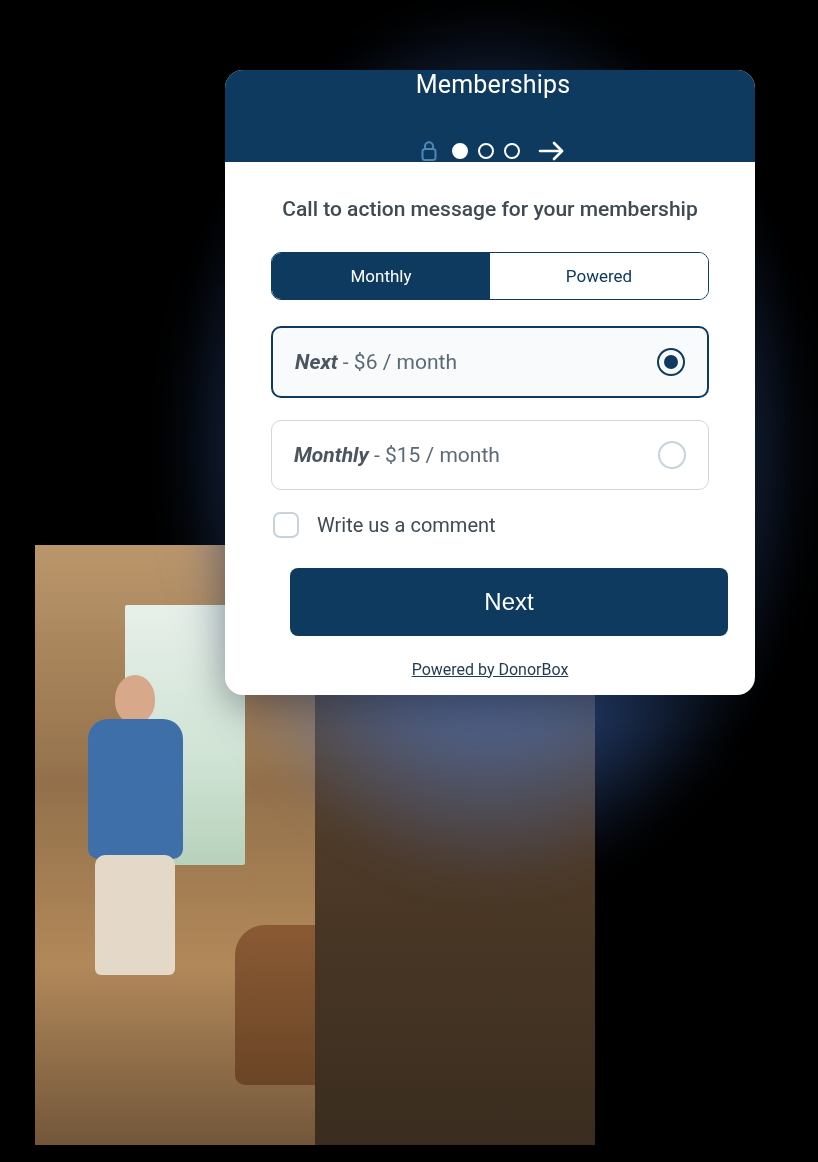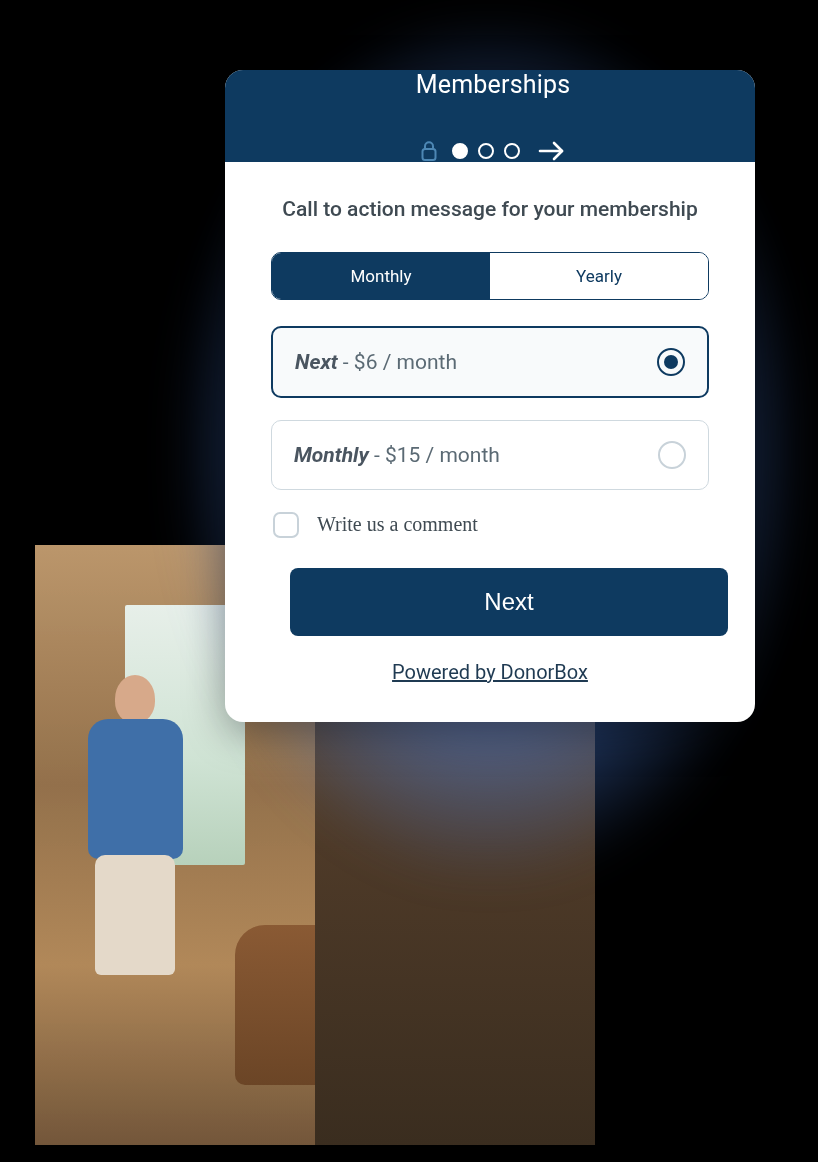--- a/index.html
+++ b/index.html
@@ -142,21 +142,21 @@
   .step-dots { display:flex; gap:10px; align-items:center; }
   .dot {
     width: 16px; height:16px; border-radius:50%;
     border: 2px solid #fff;
     background: transparent;
   }
   .dot.filled { background:#fff; border-color:#fff; }
   .arrow-icon { color:#fff; display:flex; margin-left:4px; }
 
   .card-body {
-    padding: 32px 46px 32px;
+    padding: 32px 46px 10px;
   }
 
   .cta {
     text-align: center;
     color: #3f4a52;
     font-size: 21px;
     line-height: 1.5;
     font-weight: 500;
     margin-bottom: 26px;
   }
@@ -220,21 +220,20 @@
   .radio.unselected { border-color:#c8d2d9; }
   .radio .inner {
     width:14px; height:14px; border-radius:50%; background:#0e3a60;
   }
 
   .comment-row {
     display:flex;
     align-items:center;
     gap:18px;
     margin: 6px 0 30px 2px;
-    font-family: Liberation Serif, serif;
   }
   .checkbox {
     width:26px; height:26px;
     border:2px solid #c8d2d9;
     border-radius:7px;
     background:#fff;
   }
   .comment-label {
     color:#3f4a52;
     font-size:20px;
@@ -250,21 +249,21 @@
     border-radius:8px;
     cursor:pointer;
     margin-bottom: 24px;
     margin-left: 19px;
   }
 
   .powered {
     display:block;
     text-align:center;
     color:#1f3a52;
-    font-size:20px;
+    font-size:16px;
     text-decoration: underline;
     cursor:pointer;
     padding-bottom: 6px;
   }
 </style>
 </head>
 <body>
 
 <div class="bg-photo">
   <div class="window"></div>
@@ -314,21 +313,21 @@
       </span>
     </div>
   </div>
 
   <div class="card-body">
 
     <div class="cta">Call to action message for your membership</div>
 
     <div class="segmented">
       <div class="seg active">Monthly</div>
-      <div class="seg inactive">Yearly</div>
+      <div class="seg inactive">Powered</div>
     </div>
 
     <div class="option selected">
       <div class="option-label">
         <span class="tier">Next</span><span> - $6 / month</span>
       </div>
       <div class="radio">
         <div class="inner"></div>
       </div>
     </div>

